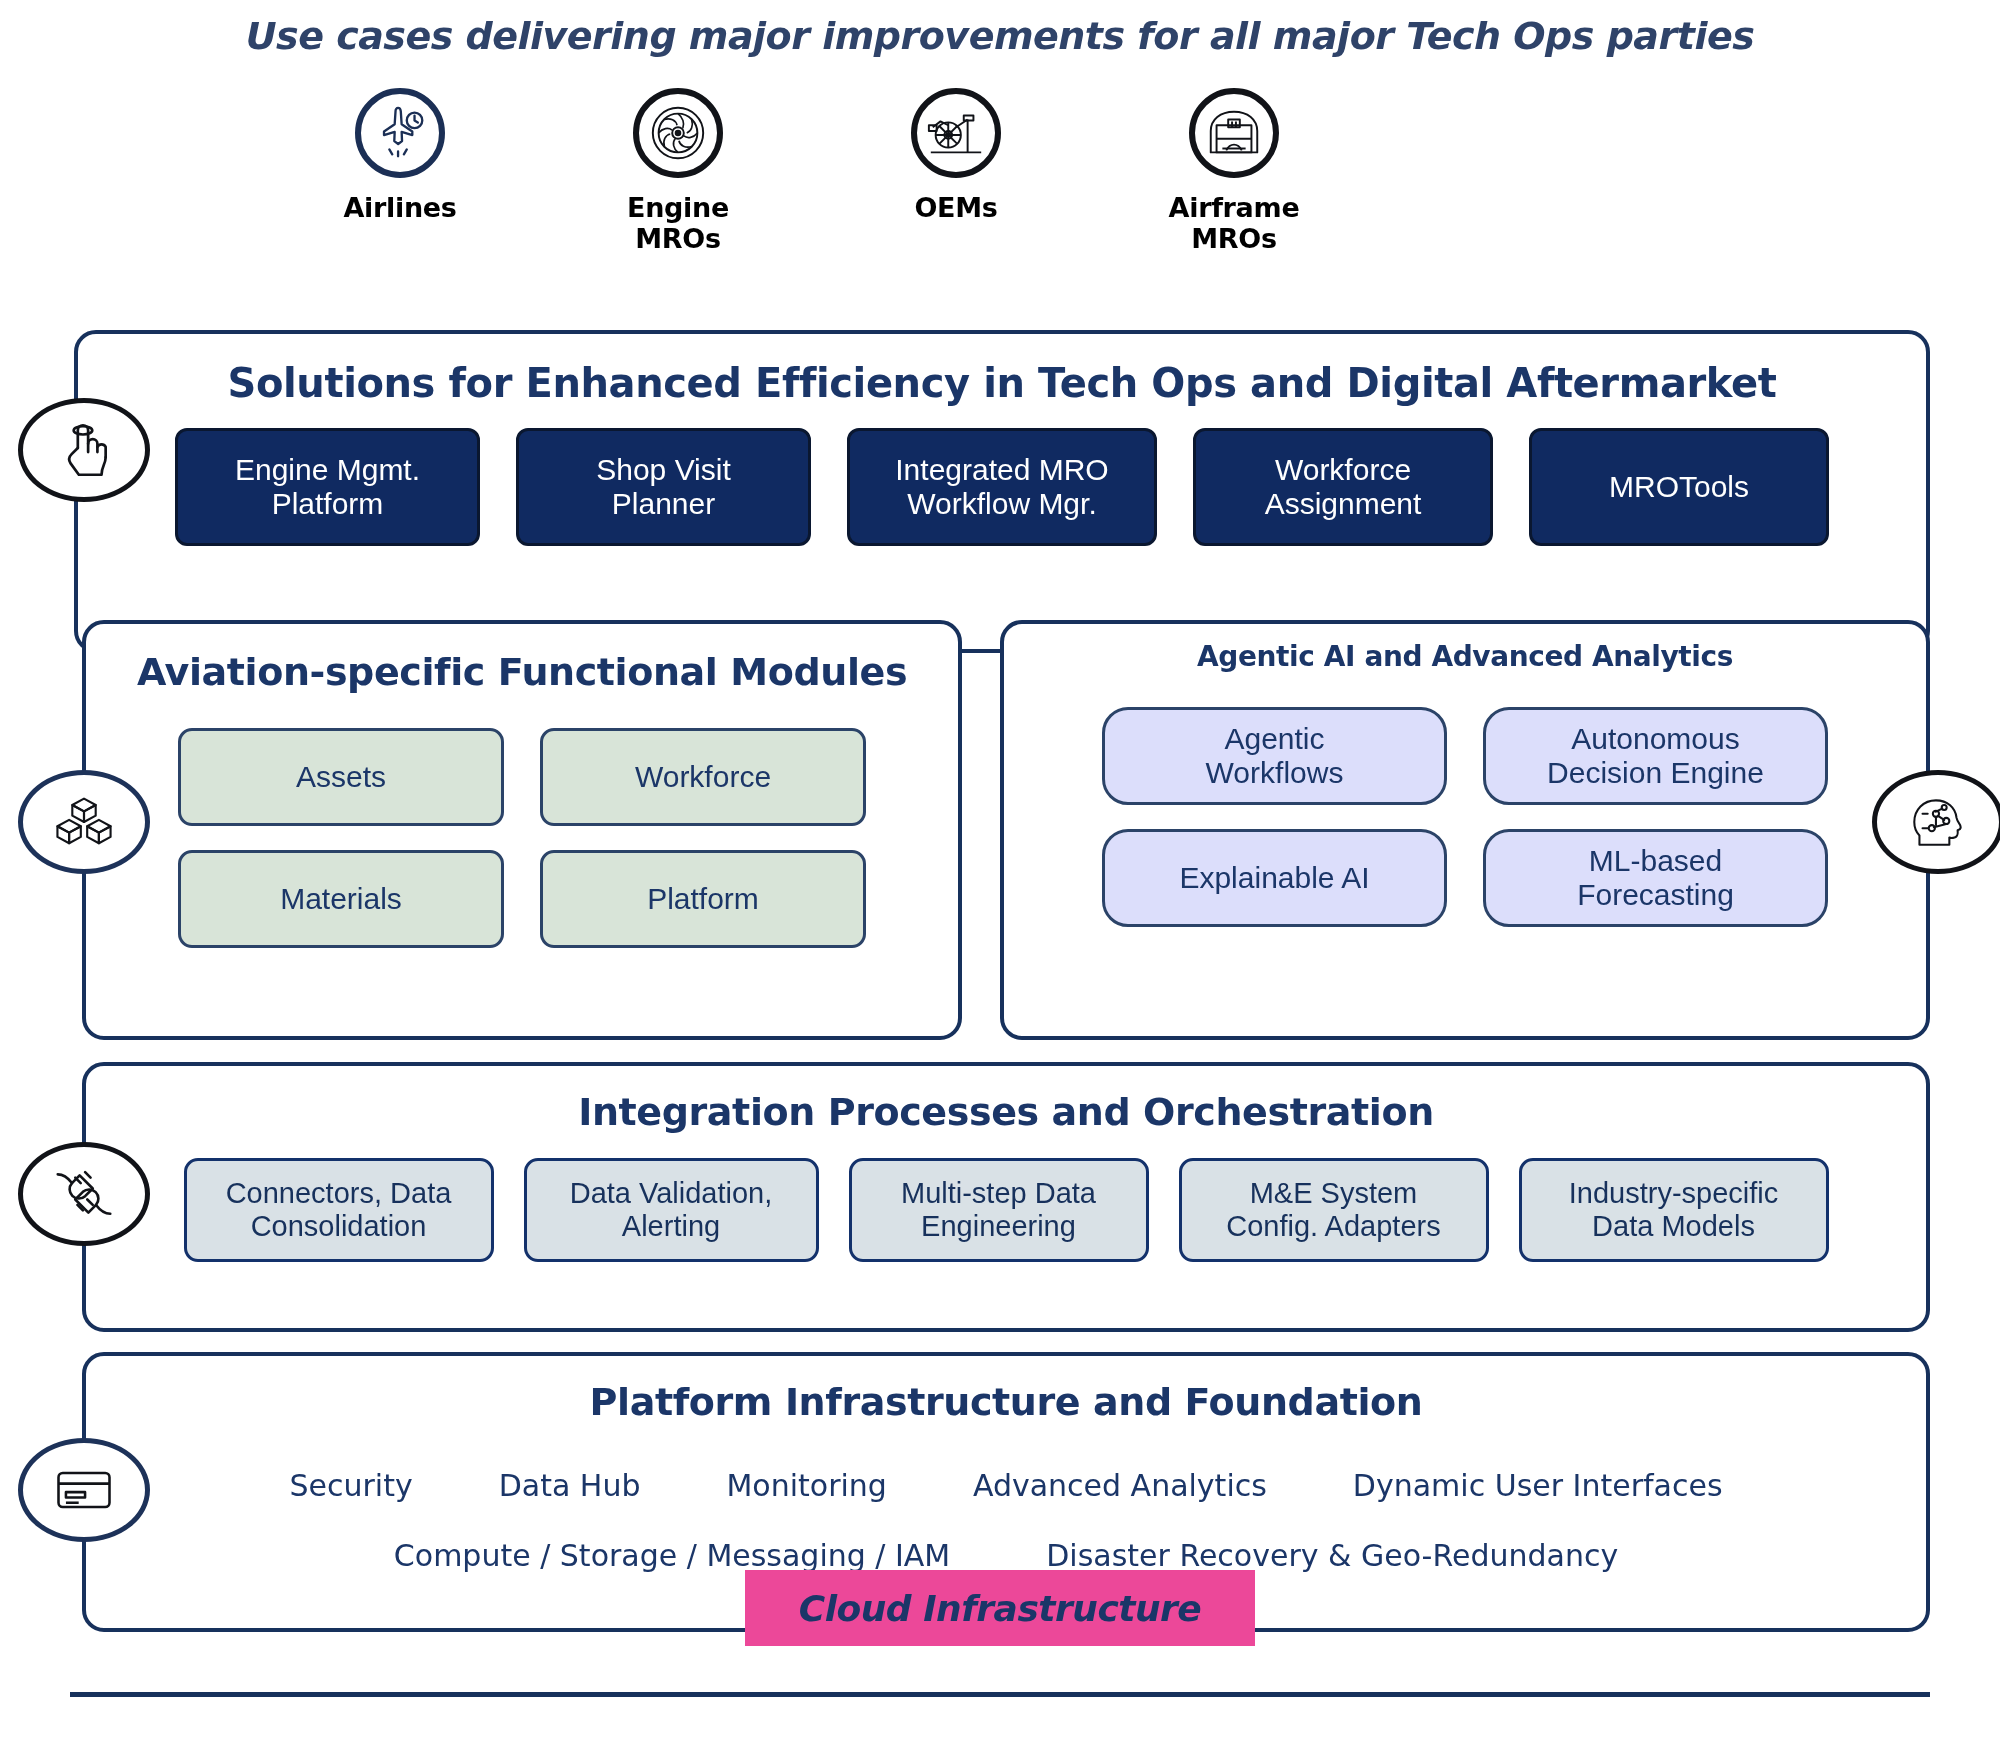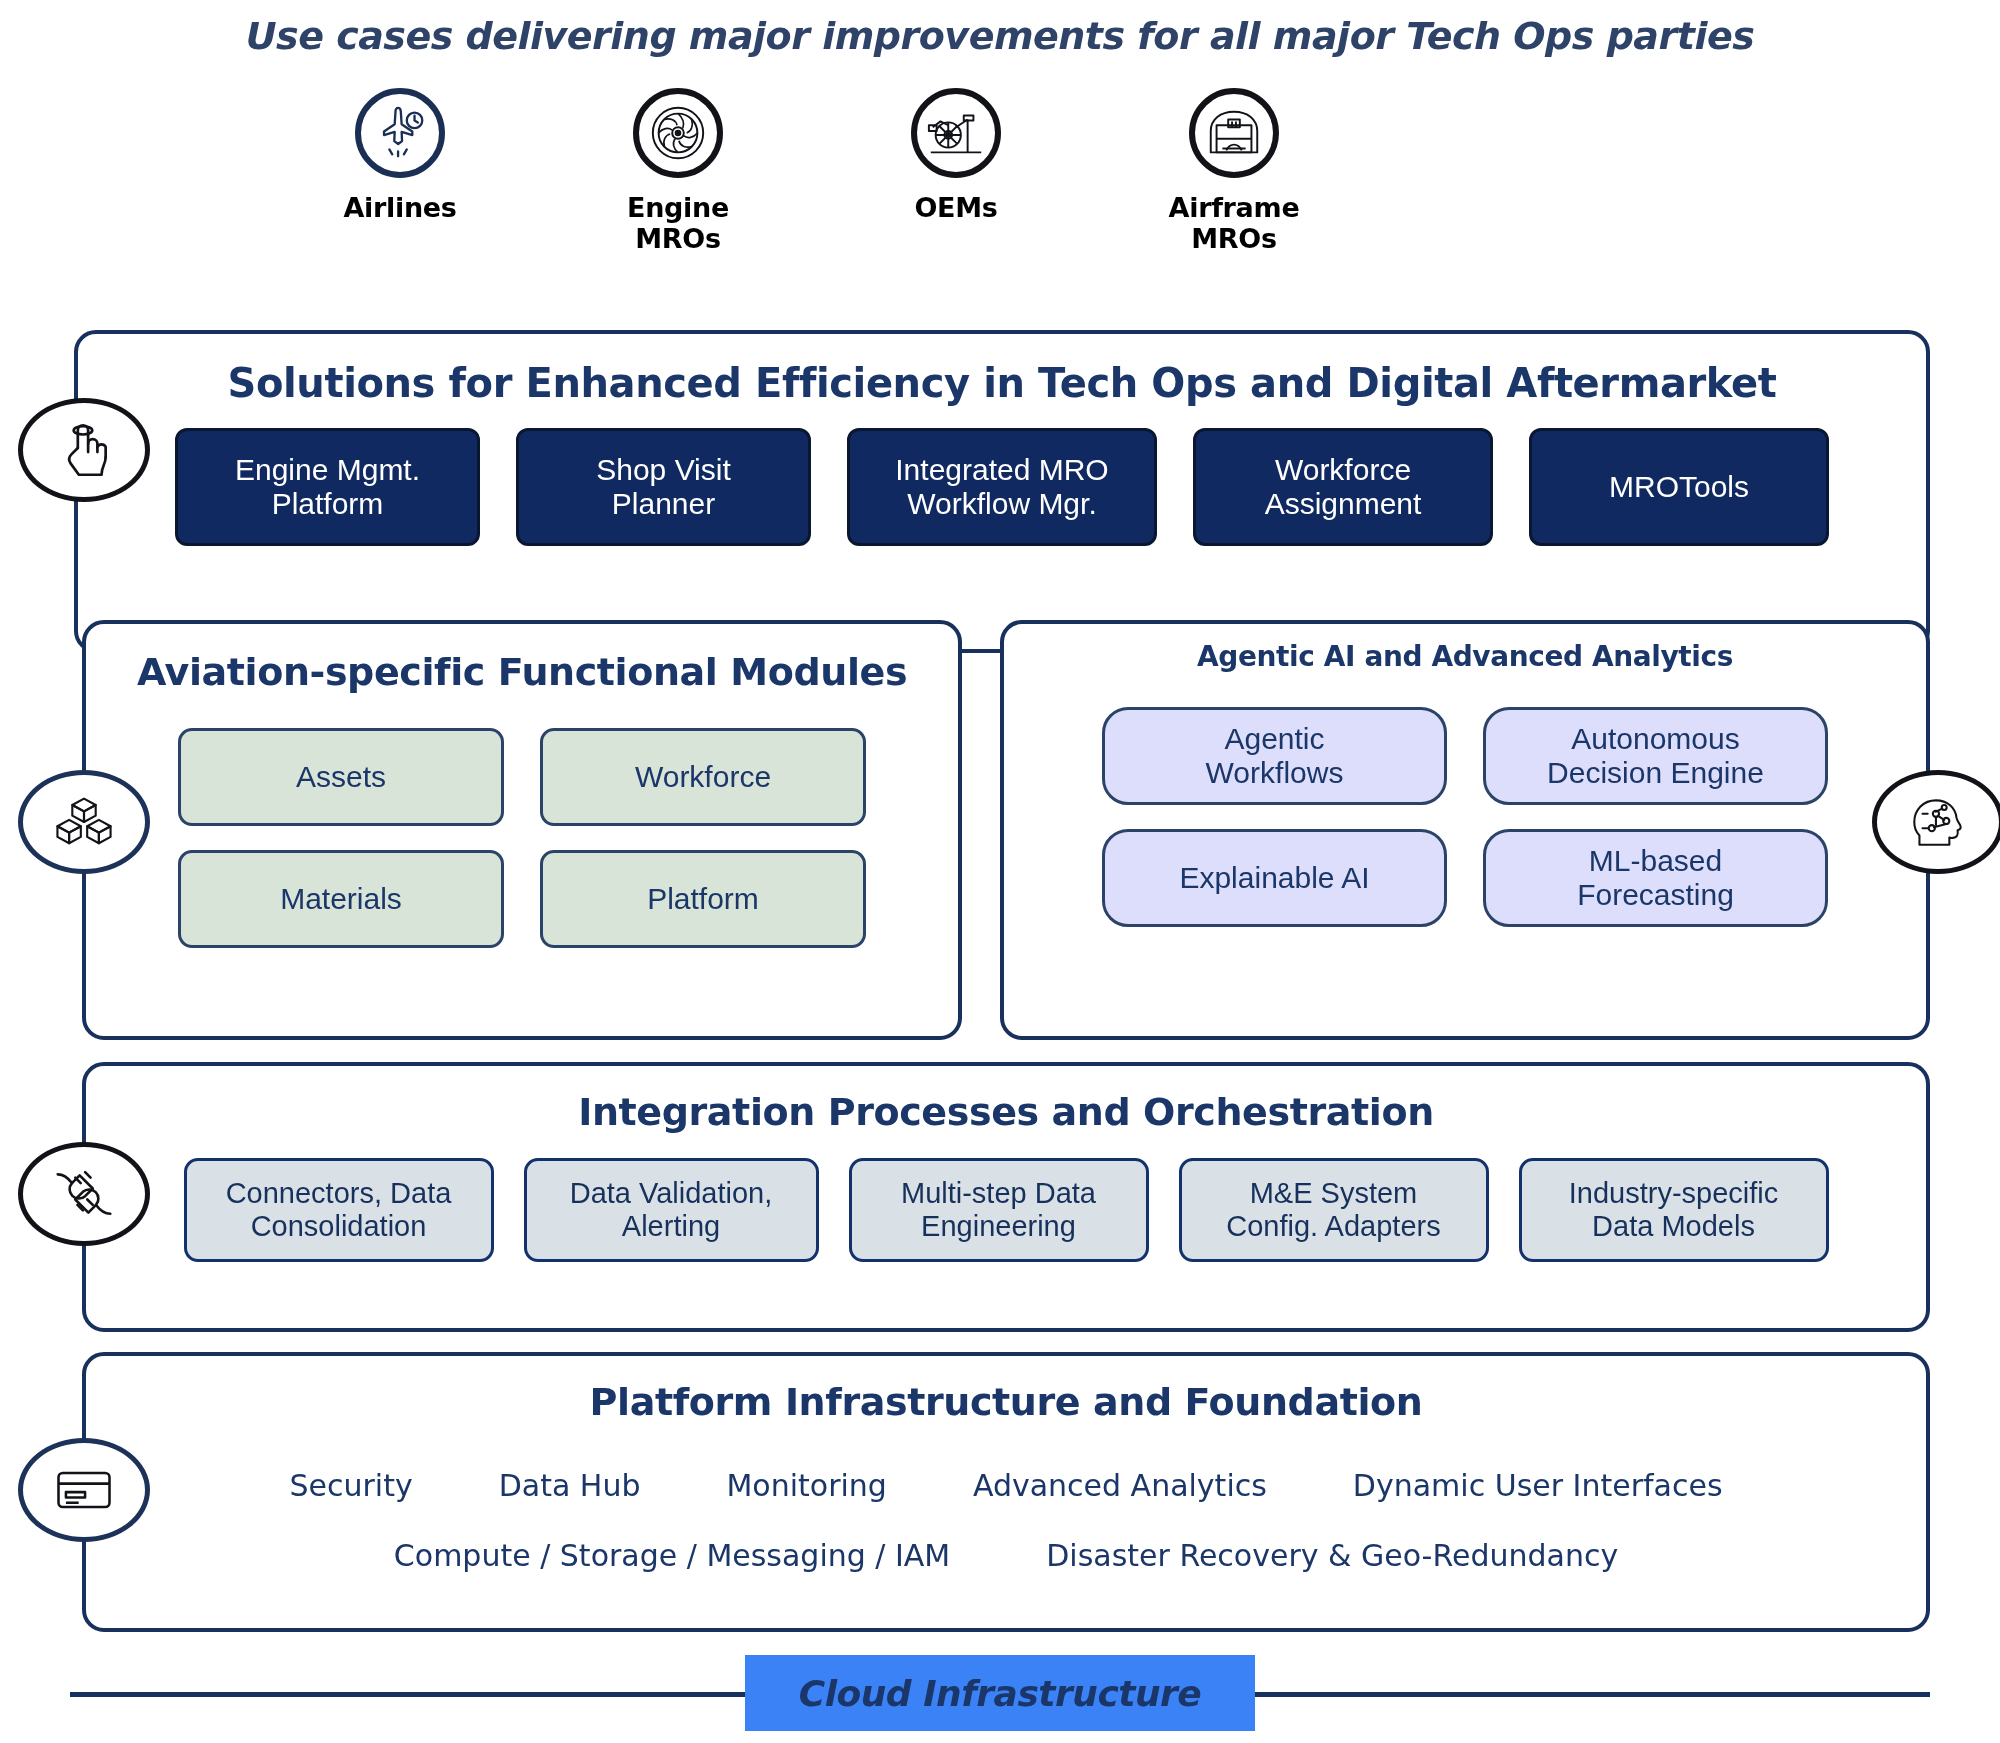--- a/index.html
+++ b/index.html
@@ -120,23 +120,23 @@
     color:#1b3668;
     white-space:nowrap;
   }
 
   
   .cloudline{
     position:absolute; left:70px; top:1692px;
     width:1860px; height:5px; background:#17315c;
   }
   .cloudbox{
-    position:absolute; left:745px; top:1655px;
+    position:absolute; left:745px; top:1570px;
     width:510px; height:76px;
-    background:#3b82f6;
+    background:#ec4899;
     display:flex; align-items:center; justify-content:center;
   }
   .cloudtext{
     font-family:"DejaVu Sans", sans-serif;
     font-weight:bold; font-style:italic;
     font-size:36px; color:#1b3668; letter-spacing:-0.5px;
   }
 </style>
 </head>
 <body>

